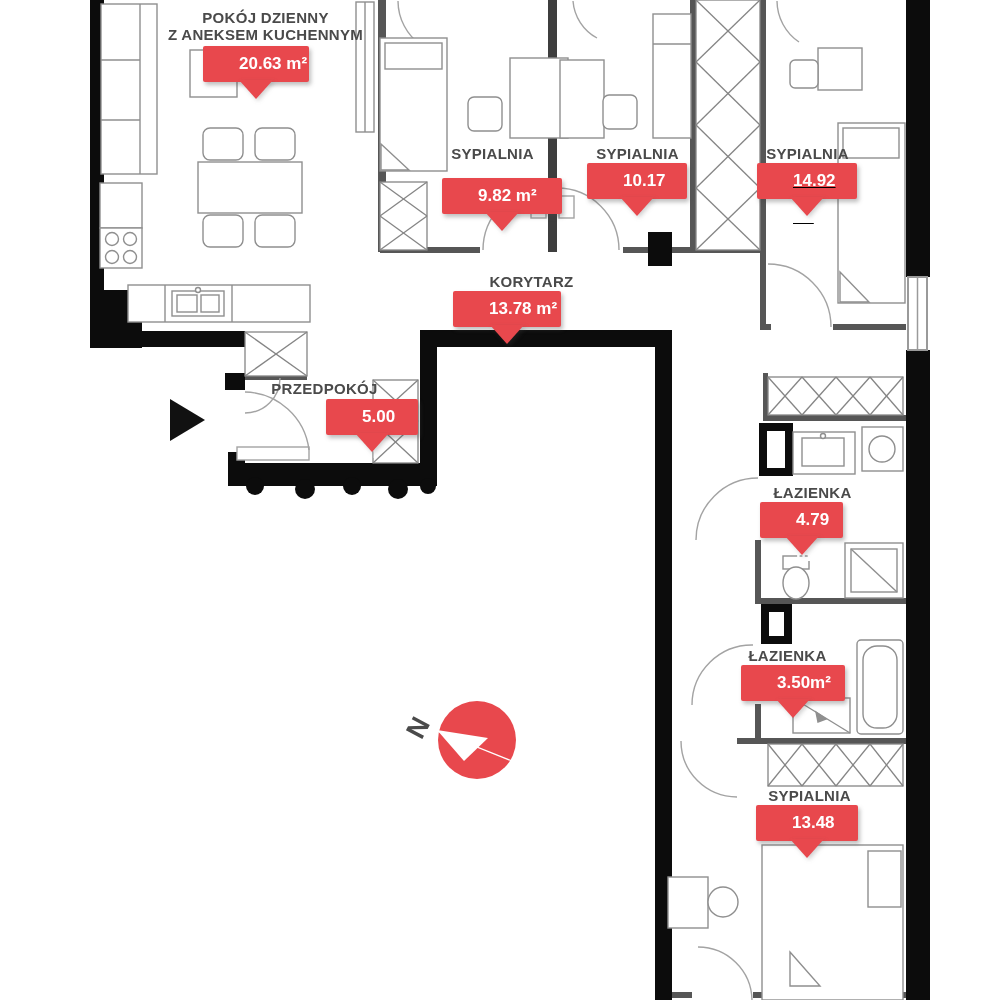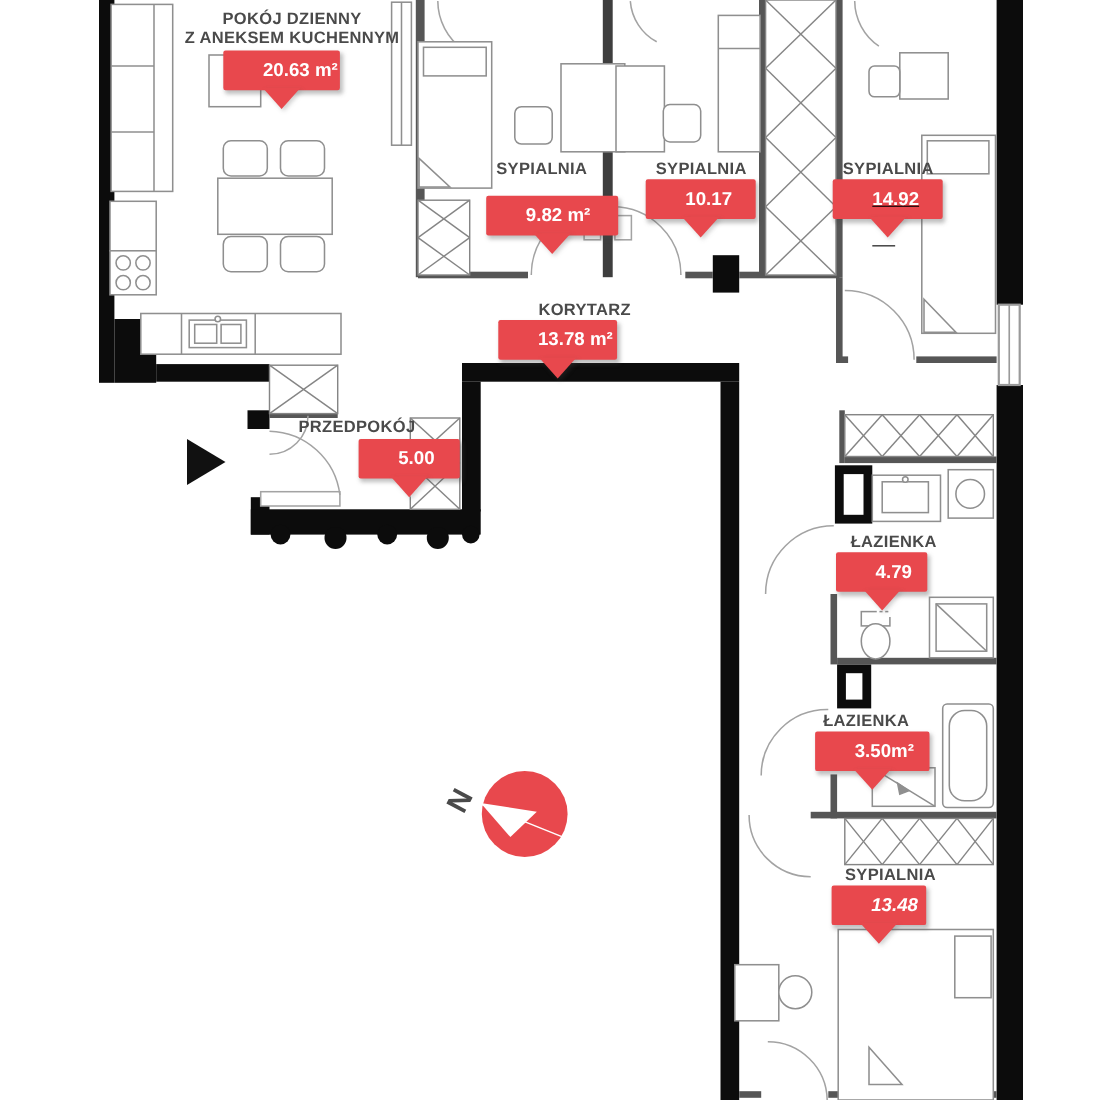--- a/index.html
+++ b/index.html
@@ -306,18 +306,18 @@
     <div class="badge-tail"></div>
   </div>
   <div class="badge" style="left:760px;top:502px;width:83px;">
     <div class="badge-box">4.79 m²</div>
     <div class="badge-tail"></div>
   </div>
   <div class="badge" style="left:741px;top:665px;width:104px;">
     <div class="badge-box">3.50m²</div>
     <div class="badge-tail"></div>
   </div>
-  <div class="badge" style="left:756px;top:805px;width:86px;font-style:italic;">
+  <div class="badge" style="left:756px;top:805px;width:102px;">
     <div class="badge-box">13.48 m²</div>
     <div class="badge-tail"></div>
   </div>
 
 </div>
 
 </body></html>

